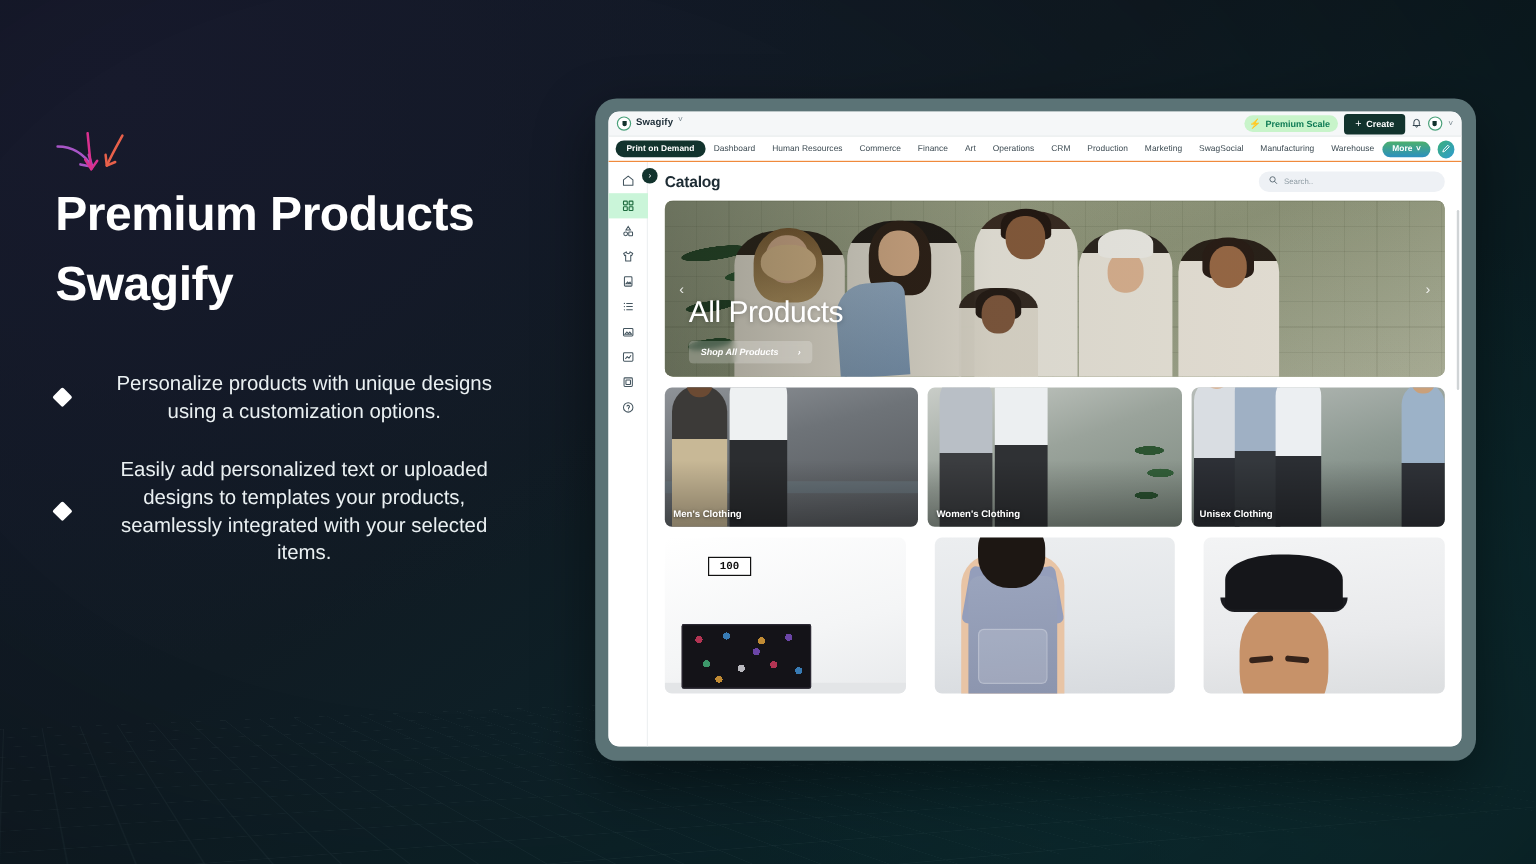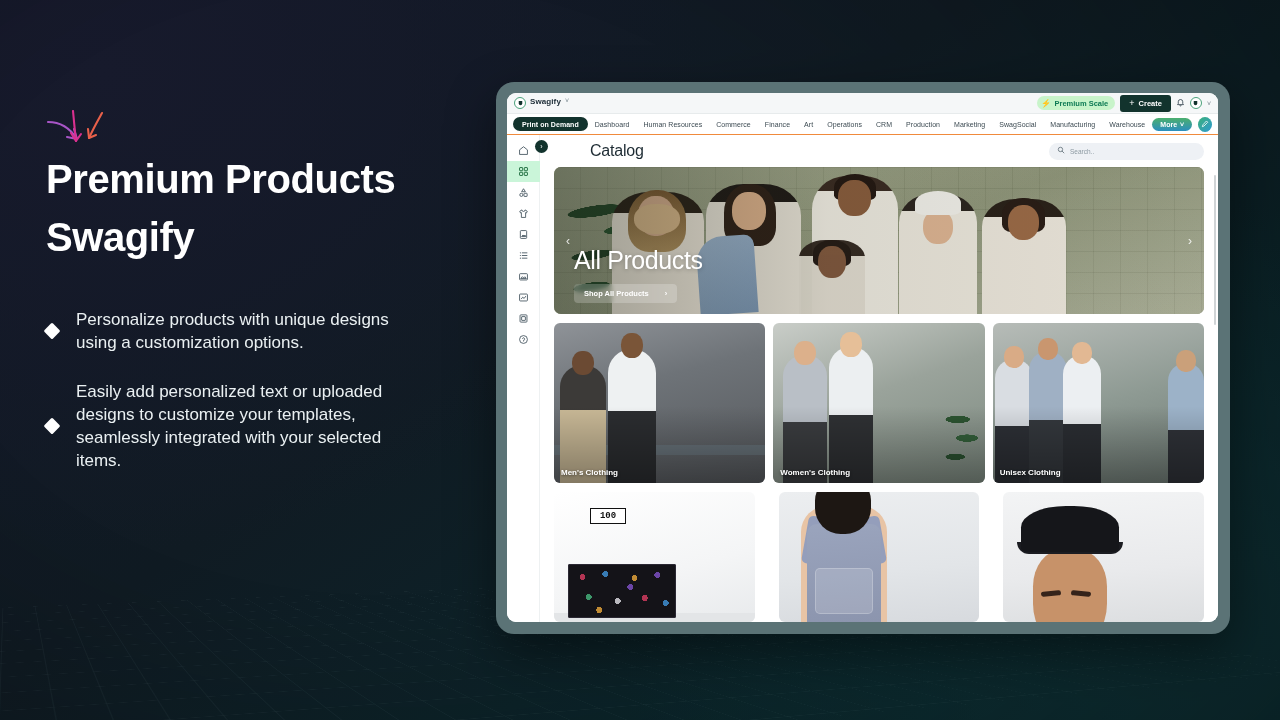--- a/index.html
+++ b/index.html
@@ -39,21 +39,21 @@
   #left {
     position:absolute; left:46px; top:112px; width:420px;
   }
   #arrows { position:absolute; left:-2px; top:-2px; }
   #title {
     margin-top:38px;
     font-size:40px; line-height:1.45; font-weight:bold; color:#ffffff;
     letter-spacing:-0.4px; width:400px;
   }
   #bullets { margin-top:42px; }
-  .bullet { display:flex; align-items:center; margin-bottom:26px; }
+  .bullet { display:flex; align-items:center; margin-bottom:26px;text-align:center; }
   .bullet:last-child { margin-bottom:0; }
   .dia {
     width:12px; height:12px; background:#ffffff; flex:0 0 12px;
     transform:rotate(45deg); margin-right:18px; border-radius:1.5px;
   }
   .btext { color:#eaf0f2; font-size:17px; line-height:23px; max-width:355px; }
 
   
   #device {
     position:absolute; left:496px; top:82px; width:734px; height:552px;
@@ -150,21 +150,21 @@
     border-radius:50%; background:#12332d; color:#fff;
     display:flex; align-items:center; justify-content:center;
     font-size:7px; z-index:5;
   }
 
   #content { flex:1; background:#ffffff; min-width:0; display:flex; flex-direction:column; }
   #chead {
     height:32px; flex:0 0 32px; display:flex; align-items:center;
     padding:0 14px 0 14px; gap:10px;
   }
-  #ptitle { font-size:16px; color:#1d2b33; font-weight:400; letter-spacing:-.2px;margin-left:36px; }
+  #ptitle { font-size:13px; color:#1d2b33; font-weight:700; letter-spacing:-.2px; }
   .cspacer { flex:1; }
   #searchbox {
     width:155px; height:17px; background:#eef1f5; border-radius:9px;
     display:flex; align-items:center; gap:5px; padding:0 8px;
   }
   .sico { color:#5d6c75; font-size:9px; line-height:1; }
   .sph { font-size:6.5px; color:#8d9aa2; }
 
   #scrollarea { flex:1; overflow:hidden; padding:0 14px; }
 
@@ -217,32 +217,33 @@
   #heroTitle {
     position:absolute; left:20px; top:79px; color:#ffffff; font-size:25px;
     font-weight:500; letter-spacing:-.4px; text-shadow:0 1px 4px rgba(0,0,0,.25);
   }
   #heroBtn {
     position:absolute; left:20px; top:117px;
     background:rgba(255,255,255,.22); border:0; border-radius:4px;
     color:#ffffff; font-size:7.5px; font-weight:bold;
     padding:5px 10px; display:flex; align-items:center; gap:16px;
     backdrop-filter:blur(2px);
+    font-style:italic;
   }
   .heroArrow {
     position:absolute; top:50%; transform:translateY(-50%);
     color:#ffffff; font-size:12px; opacity:.85; padding:6px;
   }
   #heroPrev { left:6px; }
   #heroNext { right:6px; }
 
   
   #catgrid { display:flex; gap:8px; margin-top:9px; }
   .catcard {
-    flex:1; height:160px; border-radius:6px; overflow:hidden; position:relative;
+    flex:1; height:116px; border-radius:6px; overflow:hidden; position:relative;
   }
   .catlabel {
     position:absolute; left:7px; bottom:6px; color:#fff; font-size:8px;
     font-weight:bold; text-shadow:0 1px 3px rgba(0,0,0,.55); z-index:4;
   }
   .catshade { position:absolute; inset:0; background:linear-gradient(0deg, rgba(0,0,0,.34) 0%, rgba(0,0,0,0) 48%); z-index:3; }
 
   .c1 { background:linear-gradient(165deg,#8f9398 0%,#6e7378 38%,#55585c 100%); }
   .c1 .m1 { position:absolute; left:6px; bottom:0; width:46px; height:118px; background:linear-gradient(180deg,#3c3a38 0 38%,#c8b896 38% 100%); border-radius:22px 22px 0 0; }
   .c1 .m1 .hd { position:absolute; left:12px; top:-14px; width:22px; height:24px; border-radius:46%; background:#6b4a33; }
@@ -360,21 +361,21 @@
 
   <h1 id="title">Premium Products Swagify</h1>
 
   <div id="bullets">
     <div class="bullet">
       <span class="dia"></span>
       <span class="btext">Personalize products with unique designs using a customization options.</span>
     </div>
     <div class="bullet">
       <span class="dia"></span>
-      <span class="btext">Easily add personalized text or uploaded designs to customize your templates, seamlessly integrated with your selected items.</span>
+      <span class="btext">Easily add personalized text or uploaded designs to templates your products, seamlessly integrated with your selected items.</span>
     </div>
   </div>
 </div>
 
 <div id="device">
   <div id="screen">
 
     <div id="topbar">
       <div class="brandwrap">
         <span class="brandlogo">

